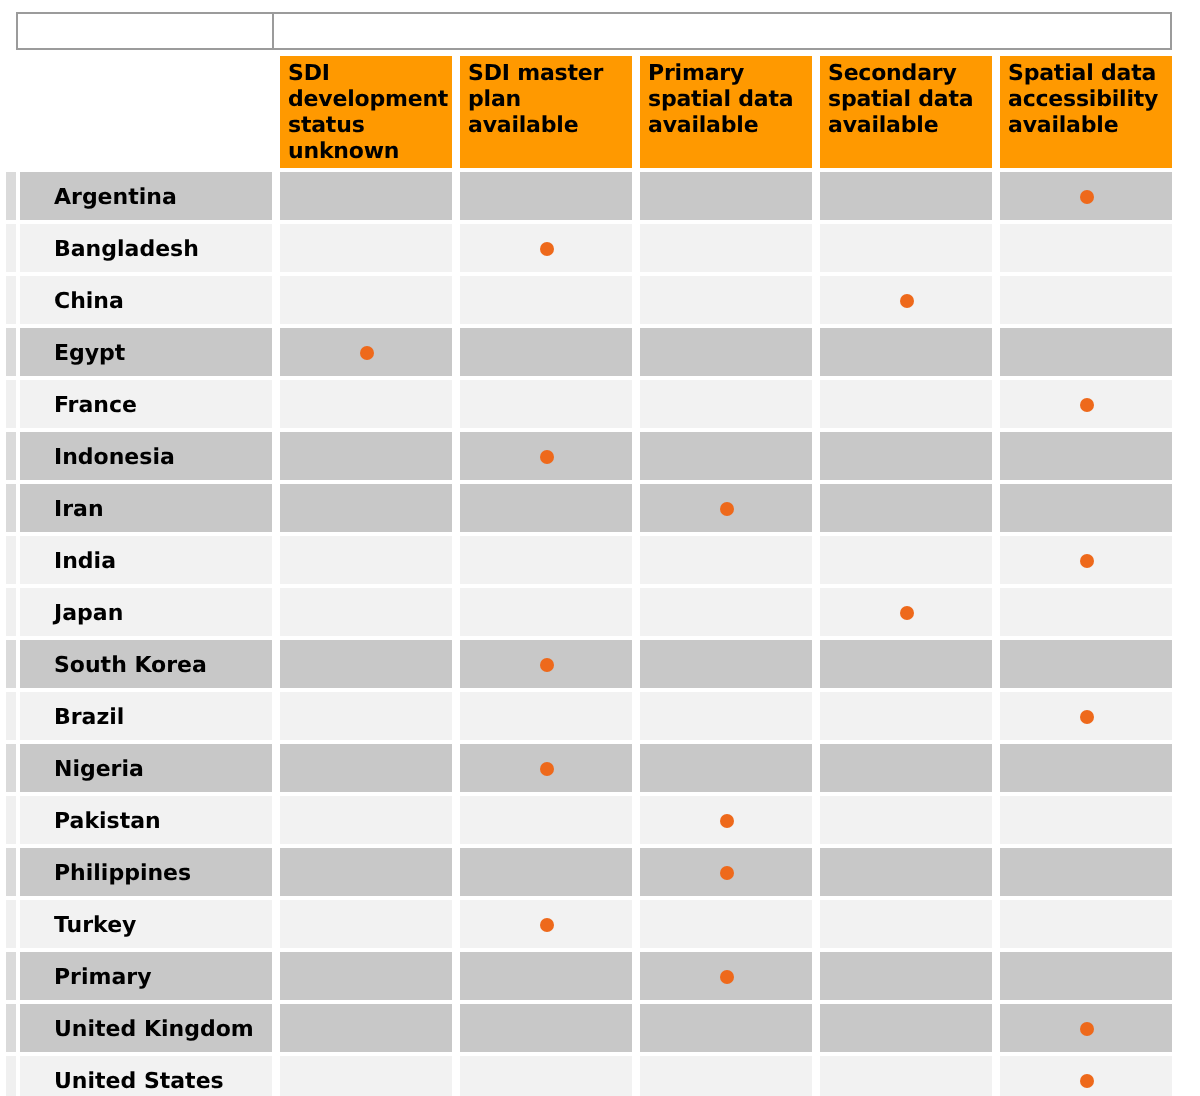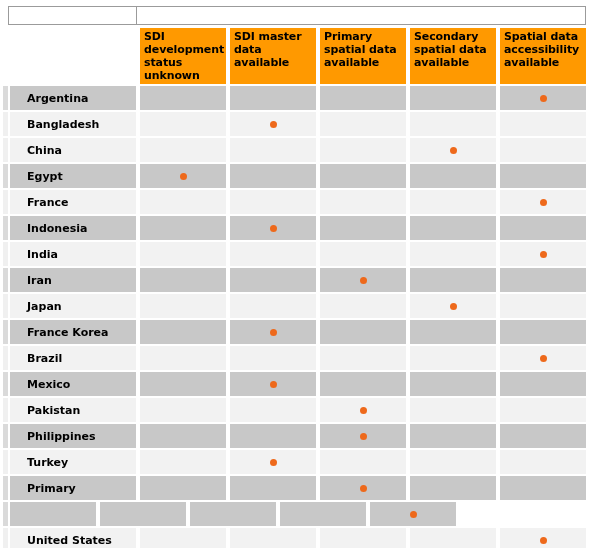--- a/index.html
+++ b/index.html
@@ -63,21 +63,21 @@
   <div class="matrix">
 
     <div class="hrow">
       <div class="strip"></div>
       <div class="country"></div>
       <div class="hcell">SDI
 development
 status
 unknown</div>
       <div class="hcell">SDI master
-data
+plan
 available</div>
       <div class="hcell">Primary
 spatial data
 available</div>
       <div class="hcell">Secondary
 spatial data
 available</div>
       <div class="hcell">Spatial data
 accessibility
 available</div>
@@ -143,56 +143,56 @@
           <div class="strip"></div>
           <div class="country">Indonesia</div>
           <div class="cell"></div>
           <div class="cell">
             <span class="dot"></span>
           </div>
           <div class="cell"></div>
           <div class="cell"></div>
           <div class="cell"></div>
         </div>
+        <div class="row dark">
+          <div class="strip"></div>
+          <div class="country">Iran</div>
+          <div class="cell"></div>
+          <div class="cell"></div>
+          <div class="cell">
+            <span class="dot"></span>
+          </div>
+          <div class="cell"></div>
+          <div class="cell"></div>
+        </div>
         <div class="row light">
           <div class="strip"></div>
           <div class="country">India</div>
           <div class="cell"></div>
           <div class="cell"></div>
           <div class="cell"></div>
           <div class="cell"></div>
           <div class="cell">
             <span class="dot"></span>
           </div>
         </div>
-        <div class="row dark">
-          <div class="strip"></div>
-          <div class="country">Iran</div>
-          <div class="cell"></div>
-          <div class="cell"></div>
-          <div class="cell">
-            <span class="dot"></span>
-          </div>
-          <div class="cell"></div>
-          <div class="cell"></div>
-        </div>
         <div class="row light">
           <div class="strip"></div>
           <div class="country">Japan</div>
           <div class="cell"></div>
           <div class="cell"></div>
           <div class="cell"></div>
           <div class="cell">
             <span class="dot"></span>
           </div>
           <div class="cell"></div>
         </div>
         <div class="row dark">
           <div class="strip"></div>
-          <div class="country">France Korea</div>
+          <div class="country">South Korea</div>
           <div class="cell"></div>
           <div class="cell">
             <span class="dot"></span>
           </div>
           <div class="cell"></div>
           <div class="cell"></div>
           <div class="cell"></div>
         </div>
         <div class="row light">
           <div class="strip"></div>
@@ -200,21 +200,21 @@
           <div class="cell"></div>
           <div class="cell"></div>
           <div class="cell"></div>
           <div class="cell"></div>
           <div class="cell">
             <span class="dot"></span>
           </div>
         </div>
         <div class="row dark">
           <div class="strip"></div>
-          <div class="country">Mexico</div>
+          <div class="country">Nigeria</div>
           <div class="cell"></div>
           <div class="cell">
             <span class="dot"></span>
           </div>
           <div class="cell"></div>
           <div class="cell"></div>
           <div class="cell"></div>
         </div>
         <div class="row light">
           <div class="strip"></div>
@@ -255,20 +255,21 @@
           <div class="cell"></div>
           <div class="cell"></div>
           <div class="cell">
             <span class="dot"></span>
           </div>
           <div class="cell"></div>
           <div class="cell"></div>
         </div>
         <div class="row dark">
           <div class="strip"></div>
+          <div class="country">United Kingdom</div>
           <div class="cell"></div>
           <div class="cell"></div>
           <div class="cell"></div>
           <div class="cell"></div>
           <div class="cell">
             <span class="dot"></span>
           </div>
         </div>
         <div class="row light">
           <div class="strip"></div>

